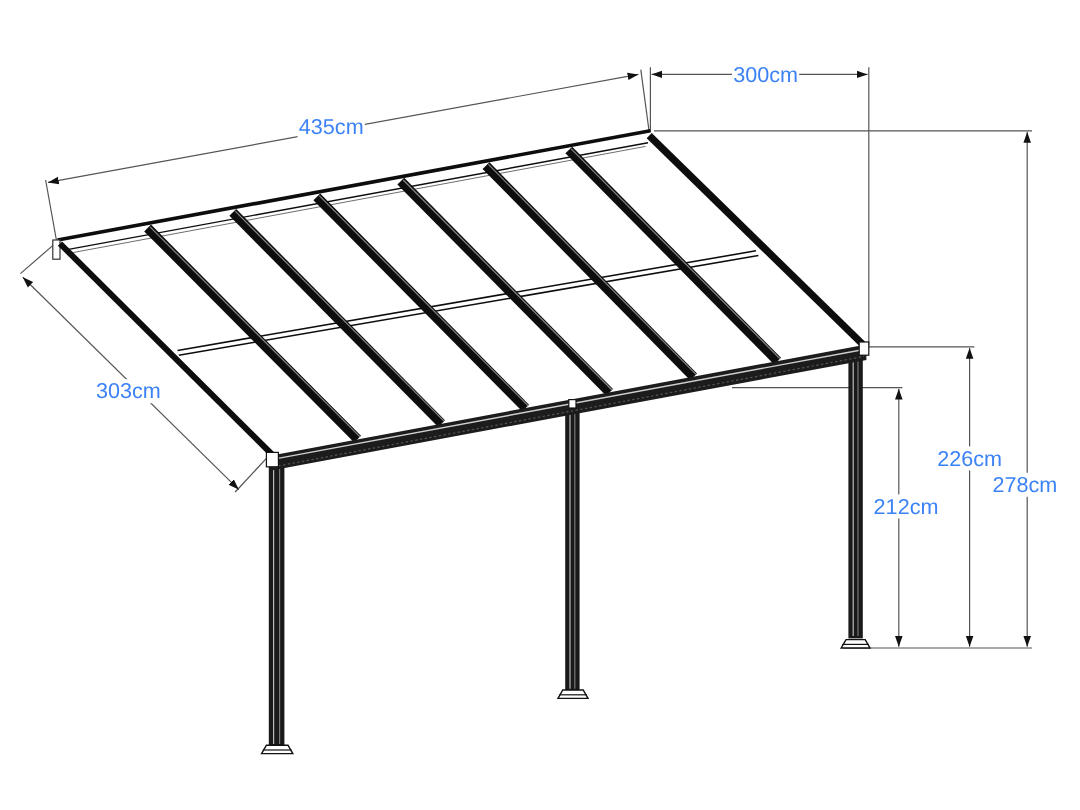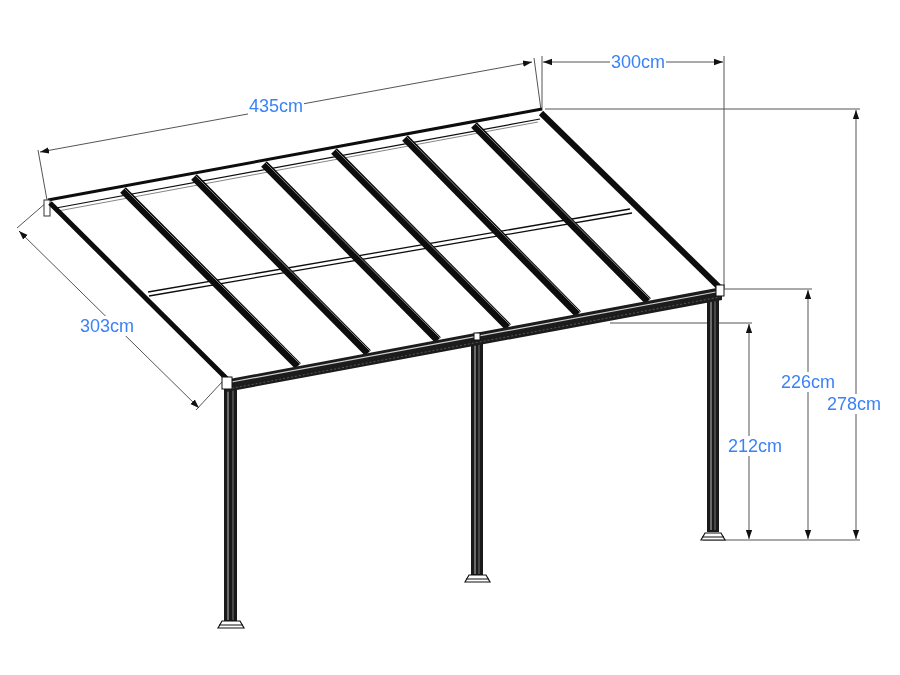--- a/index.html
+++ b/index.html
@@ -123,14 +123,14 @@
       <rect x="716" y="285" width="8" height="11" fill="#fff" stroke="#111" stroke-width="1"></rect>
       <rect x="474" y="333" width="6" height="7" fill="#fff" stroke="#111" stroke-width="1"></rect>
     </g>
   </svg>
 
   <span class="dim-label" style="left:248px; top:96px;">435cm</span>
   <span class="dim-label" style="left:610px; top:52px;">300cm</span>
   <span class="dim-label" style="left:79px; top:316px;">303cm</span>
   <span class="dim-label" style="left:826px; top:352px;margin-top:42px;">278cm</span>
   <span class="dim-label" style="left:780px; top:372px;">226cm</span>
-  <span class="dim-label" style="left:727px; top:436px;">212cm</span>
+  <span class="dim-label" style="left:727px; top:412px;">212cm</span>
 </div>
 
 </body></html>

